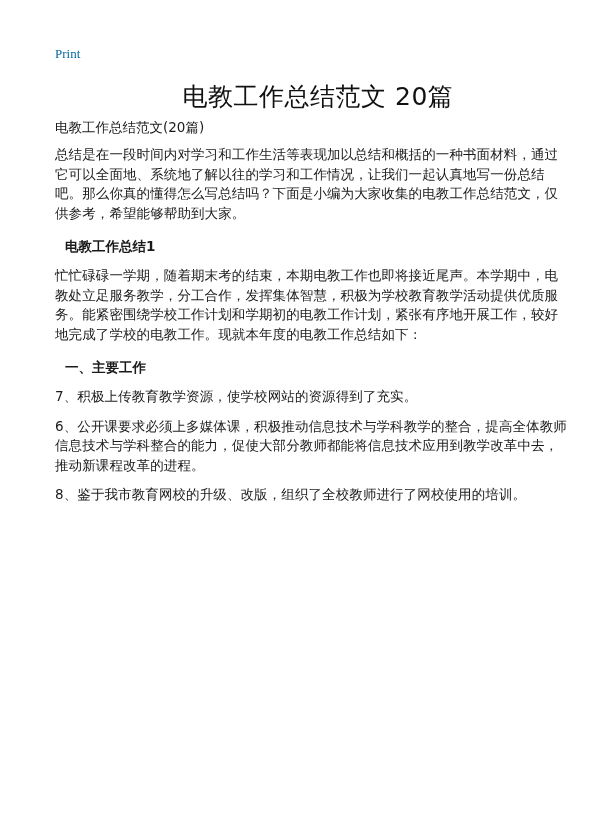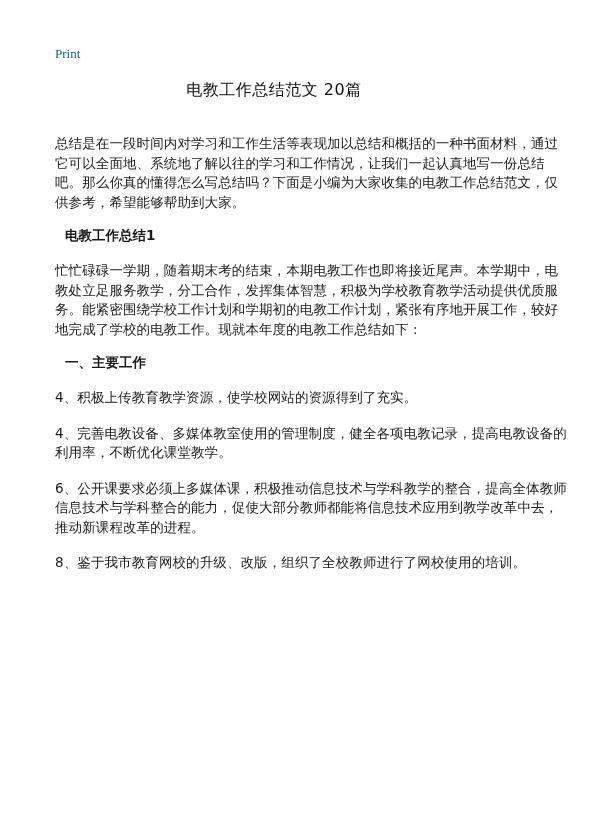--- a/index.html
+++ b/index.html
@@ -1,35 +1,35 @@
 <!DOCTYPE html>
 <html><head>
 <meta charset="utf-8">
 <style>
   html, body { margin:0; padding:0; background:#ffffff; }
   body { width:600px; height:828px; overflow:hidden; position:relative;
          font-family:"DejaVu Sans", "Liberation Sans", sans-serif; color:#1a1a1a; }
   .print { position:absolute; left:55px; top:46px; font-family:"Liberation Serif", serif; font-size:13px; color:#0369a1; }
-  .title { position:absolute; left:0; width:548px; top:80px; text-align:center; font-size:16px; font-weight:normal; color:#111; letter-spacing:0.5px; }
+  .title { position:absolute; left:0; width:548px; top:80px; text-align:center; font-size:25px; font-weight:normal; color:#111; letter-spacing:0.5px;padding-left:44px; }
   .content { position:absolute; left:55px; top:118px; width:515px; }
   .subtitle { font-size:13.5px; line-height:19px; margin:0 0 8px 0; }
-  p { font-size:13.5px; line-height:19.5px; margin:16px 0 10px 0; letter-spacing:0.1px; }
+  p { font-size:13.5px; line-height:19.5px; margin:8px 0 10px 0; letter-spacing:0.1px; }
   h3 { font-size:13.5px; font-weight:bold; margin:0 0 10px 0; line-height:19px;padding-left:10px; }
   .gap { height:4px; }
 </style>
 </head>
 <body>
 
 <div class="print">Print</div>
 <div class="title">电教工作总结范文 20篇</div>
 
 <div class="content">
+  <div class="subtitle">电教工作总结范文(20篇)</div>
   <p>总结是在一段时间内对学习和工作生活等表现加以总结和概括的一种书面材料，通过它可以全面地、系统地了解以往的学习和工作情况，让我们一起认真地写一份总结吧。那么你真的懂得怎么写总结吗？下面是小编为大家收集的电教工作总结范文，仅供参考，希望能够帮助到大家。</p>
   <div class="gap"></div>
   <h3>电教工作总结1</h3>
   <p>忙忙碌碌一学期，随着期末考的结束，本期电教工作也即将接近尾声。本学期中，电教处立足服务教学，分工合作，发挥集体智慧，积极为学校教育教学活动提供优质服务。能紧密围绕学校工作计划和学期初的电教工作计划，紧张有序地开展工作，较好地完成了学校的电教工作。现就本年度的电教工作总结如下：</p>
   <div class="gap"></div>
   <h3>一、主要工作</h3>
-  <p>4、积极上传教育教学资源，使学校网站的资源得到了充实。</p>
-  <p>4、完善电教设备、多媒体教室使用的管理制度，健全各项电教记录，提高电教设备的利用率，不断优化课堂教学。</p>
+  <p>7、积极上传教育教学资源，使学校网站的资源得到了充实。</p>
   <p>6、公开课要求必须上多媒体课，积极推动信息技术与学科教学的整合，提高全体教师信息技术与学科整合的能力，促使大部分教师都能将信息技术应用到教学改革中去，推动新课程改革的进程。</p>
   <p>8、鉴于我市教育网校的升级、改版，组织了全校教师进行了网校使用的培训。</p>
 </div>
 
 </body></html>

